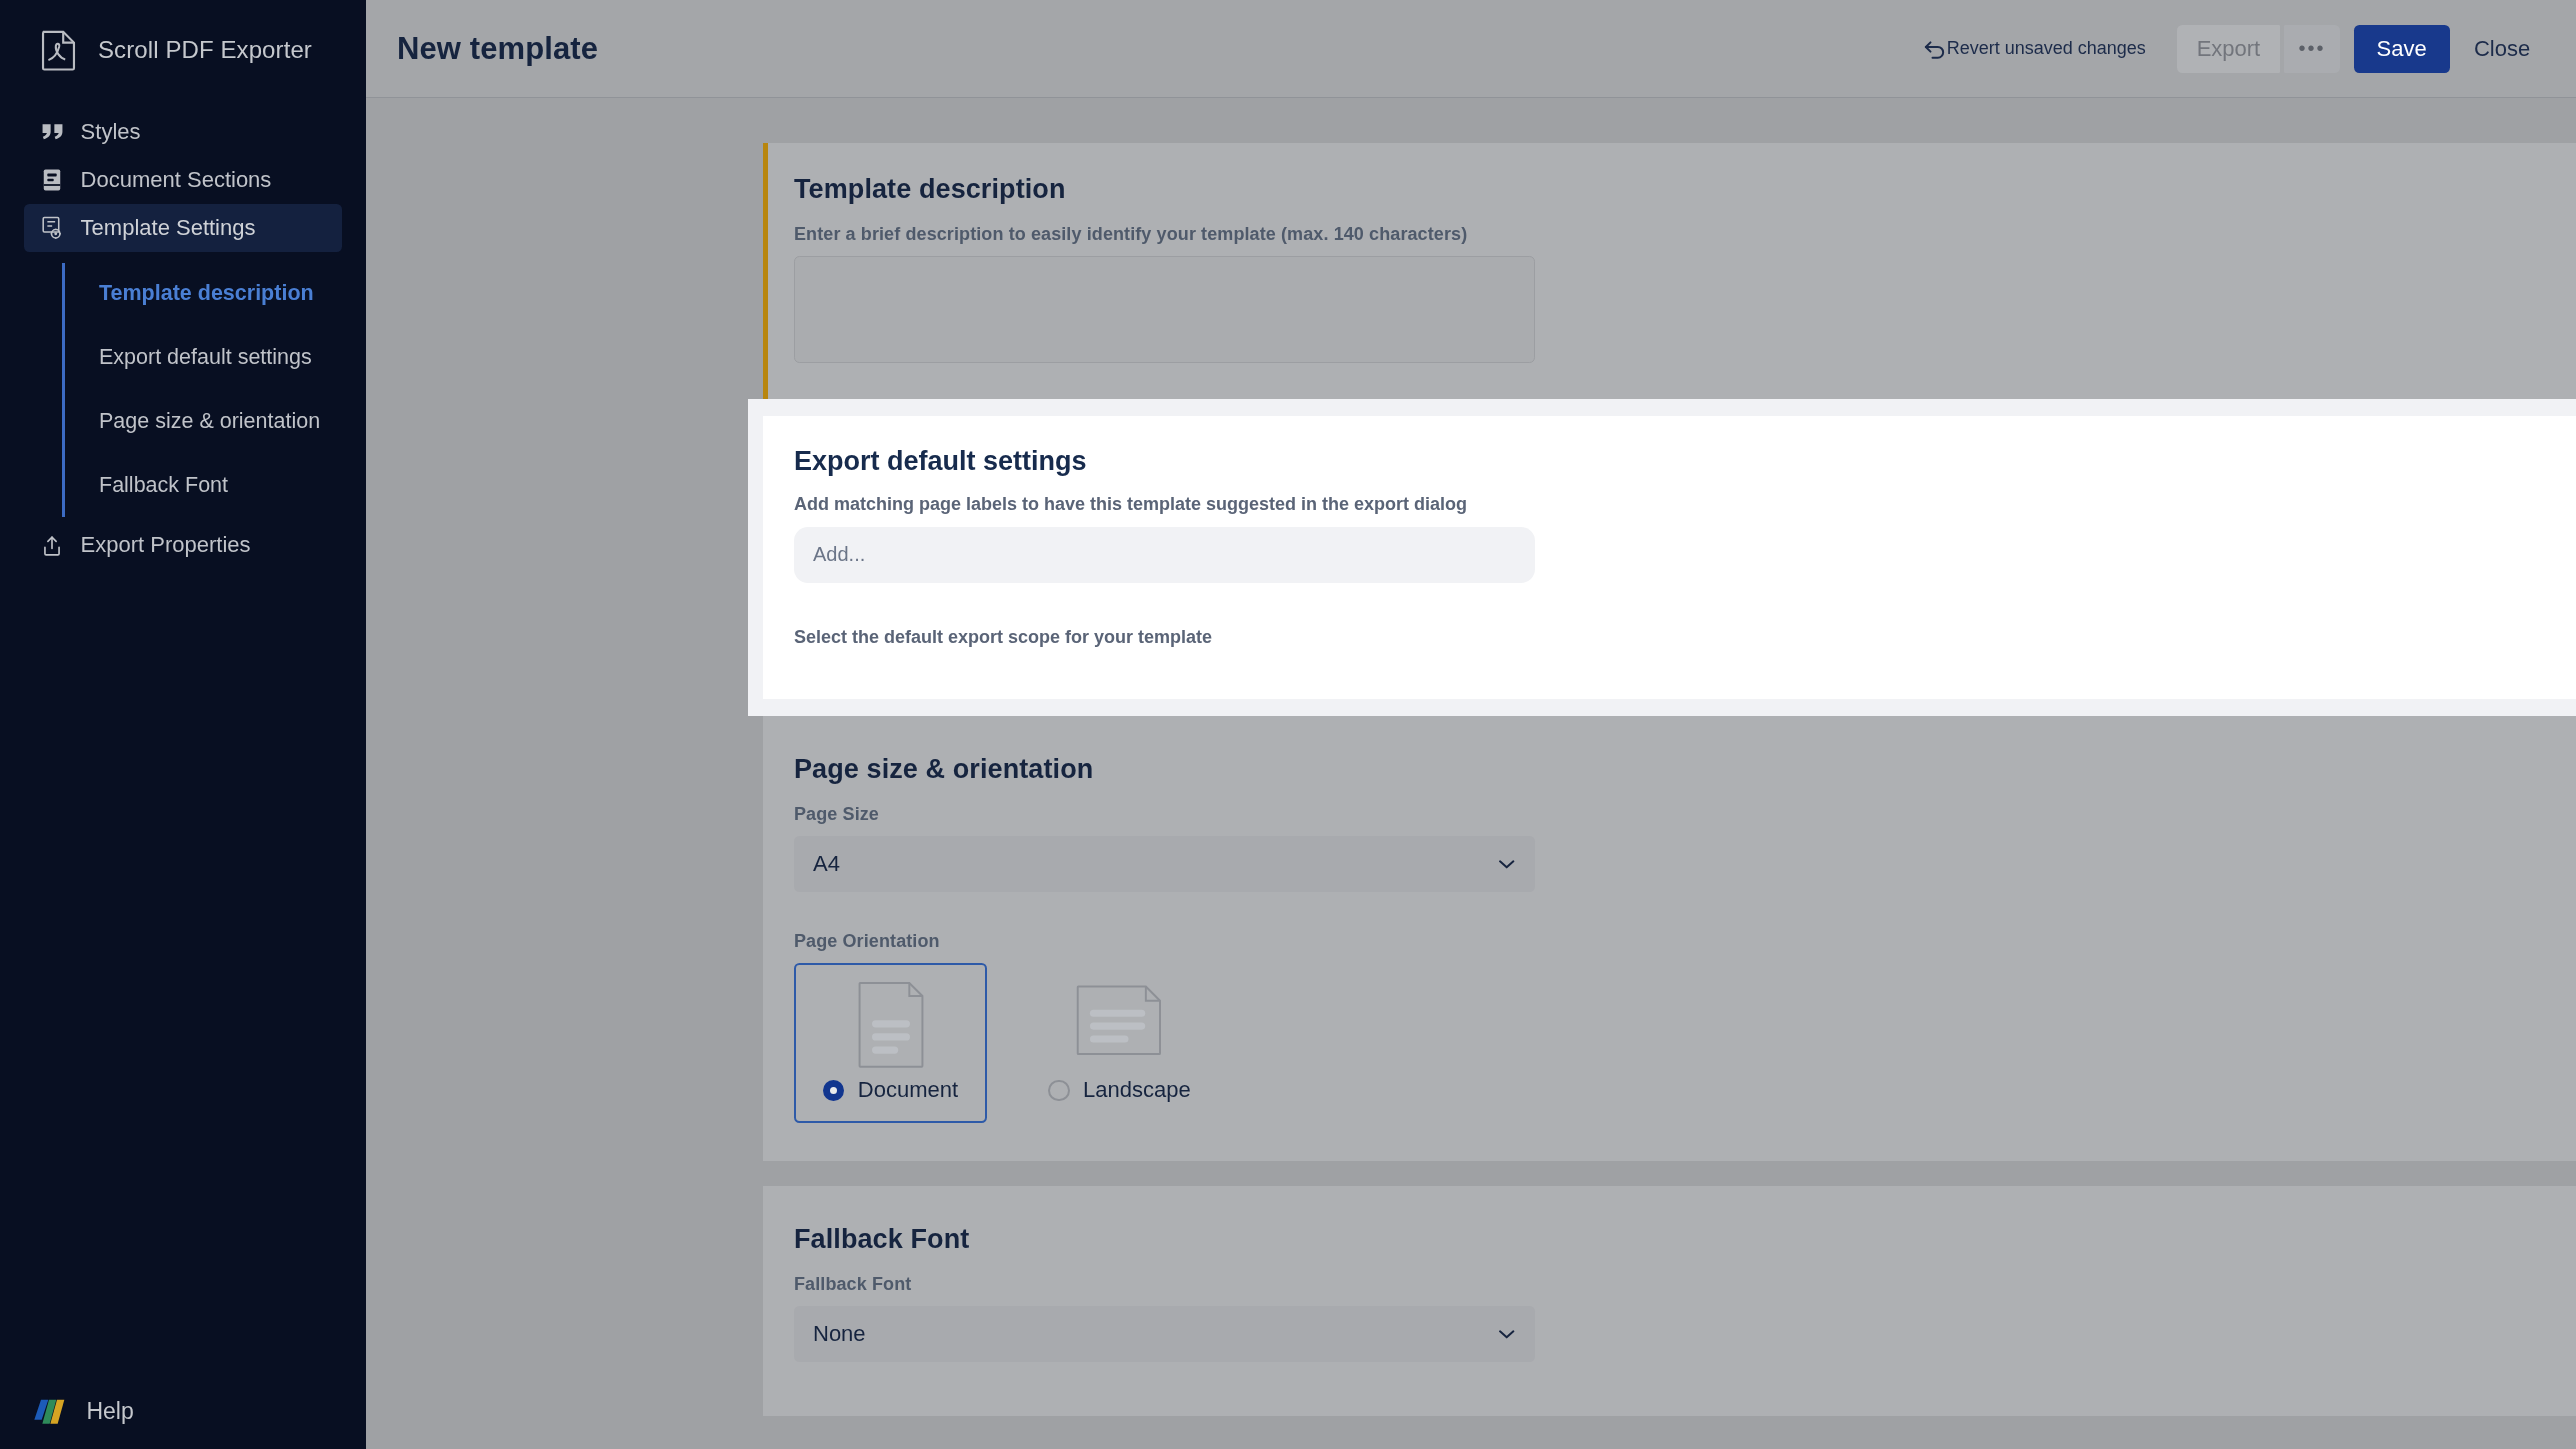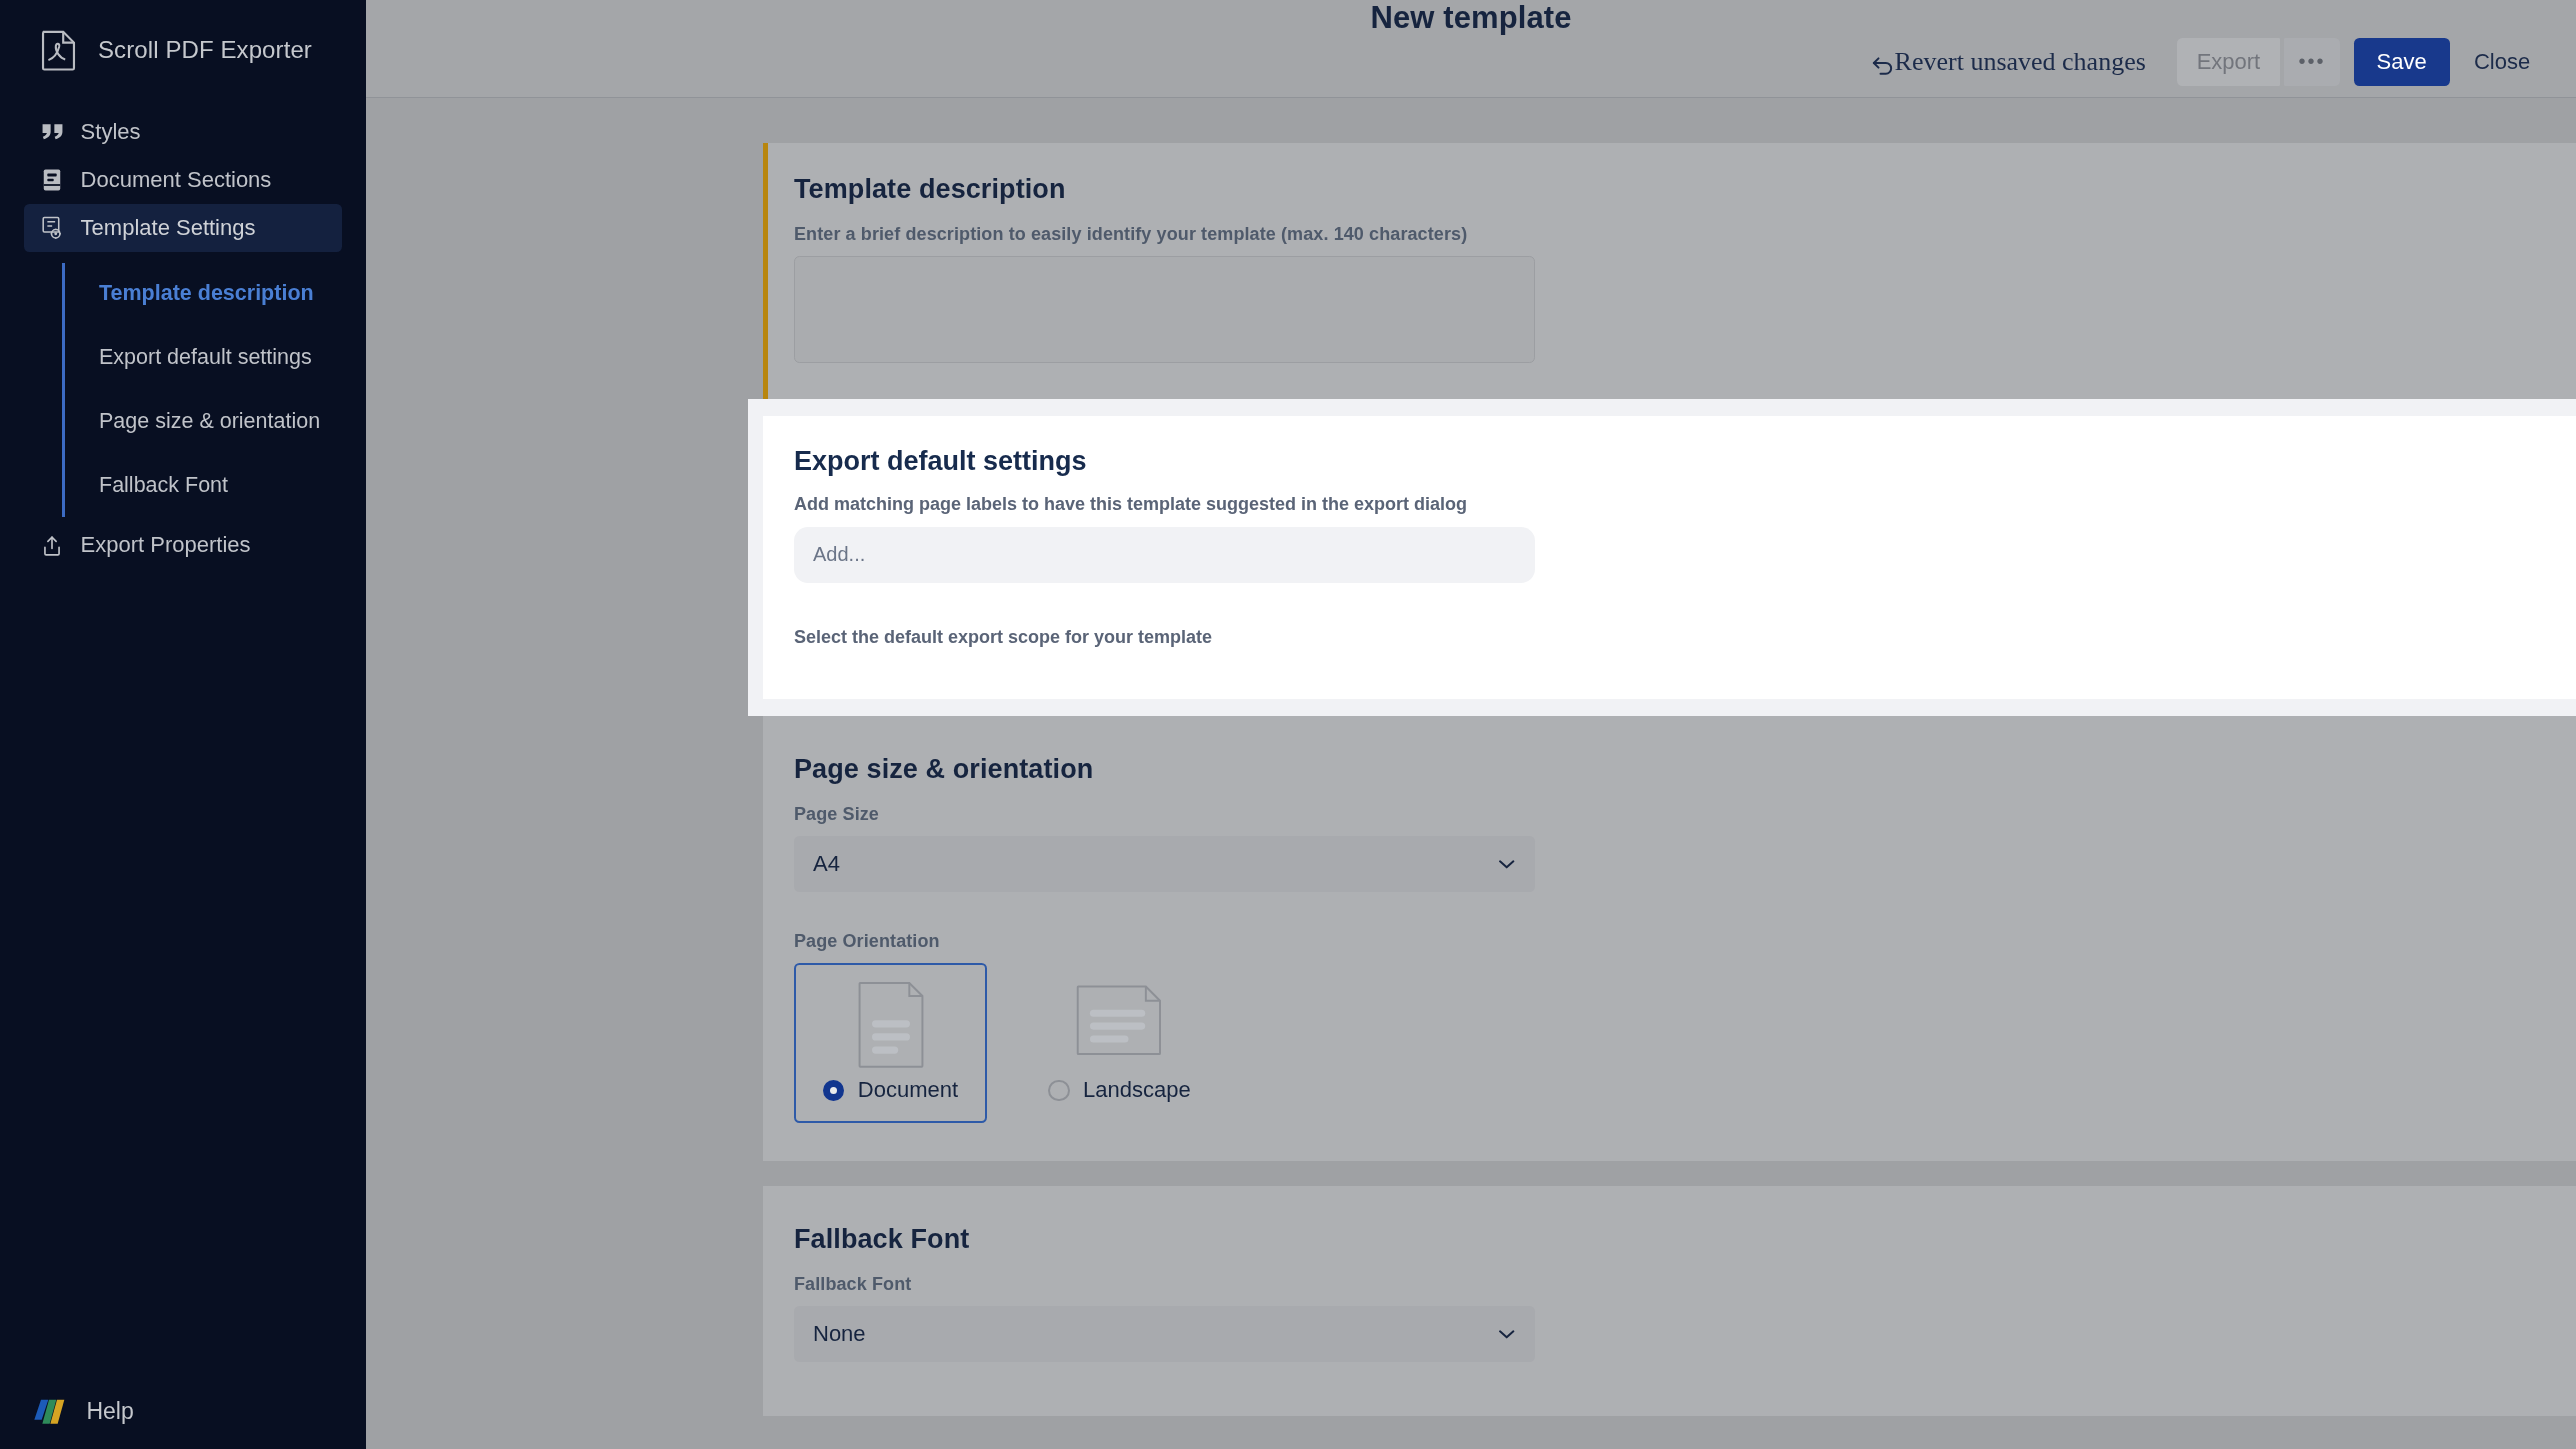--- a/index.html
+++ b/index.html
@@ -72,31 +72,30 @@
   
   .main { flex: 1 1 auto; position: relative; background: #9fa1a4; height: 1449px; }
 
   .topbar {
     height: 98px; width: 100%;
     display: flex; align-items: center;
     padding: 0 31px 0 31px;
     background: #a4a6a9;
     border-bottom: 1.3px solid #909398;
     position: relative;
-    flex-direction: column;
   }
   .page-title { font-size: 31px; font-weight: bold; color: #16243f; letter-spacing: 0.1px; }
   .topbar-actions { margin-left: auto; display: flex; align-items: center; gap: 0; }
 
   .revert-btn {
     display: flex; align-items: center; gap: 1px;
-    font-size: 26px; color: #1c2b4a;
+    font-size: 18px; color: #1c2b4a;
     padding: 10.7px 16px; border-radius: 4px; cursor: pointer;
     background: transparent; border: none;
-    font-family: Liberation Serif, serif;
+    font-family: Liberation Sans, sans-serif;
     margin-right: 14.8px;
   }
   .undo-icon { width: 23px; height: 20px; flex: 0 0 23px; }
 
   .btn {
     font-family: inherit; border: none; cursor: pointer;
     font-size: 22px; border-radius: 5.4px;
     padding: 0 20px; height: 48px;
     display: flex; align-items: center; justify-content: center;
   }

